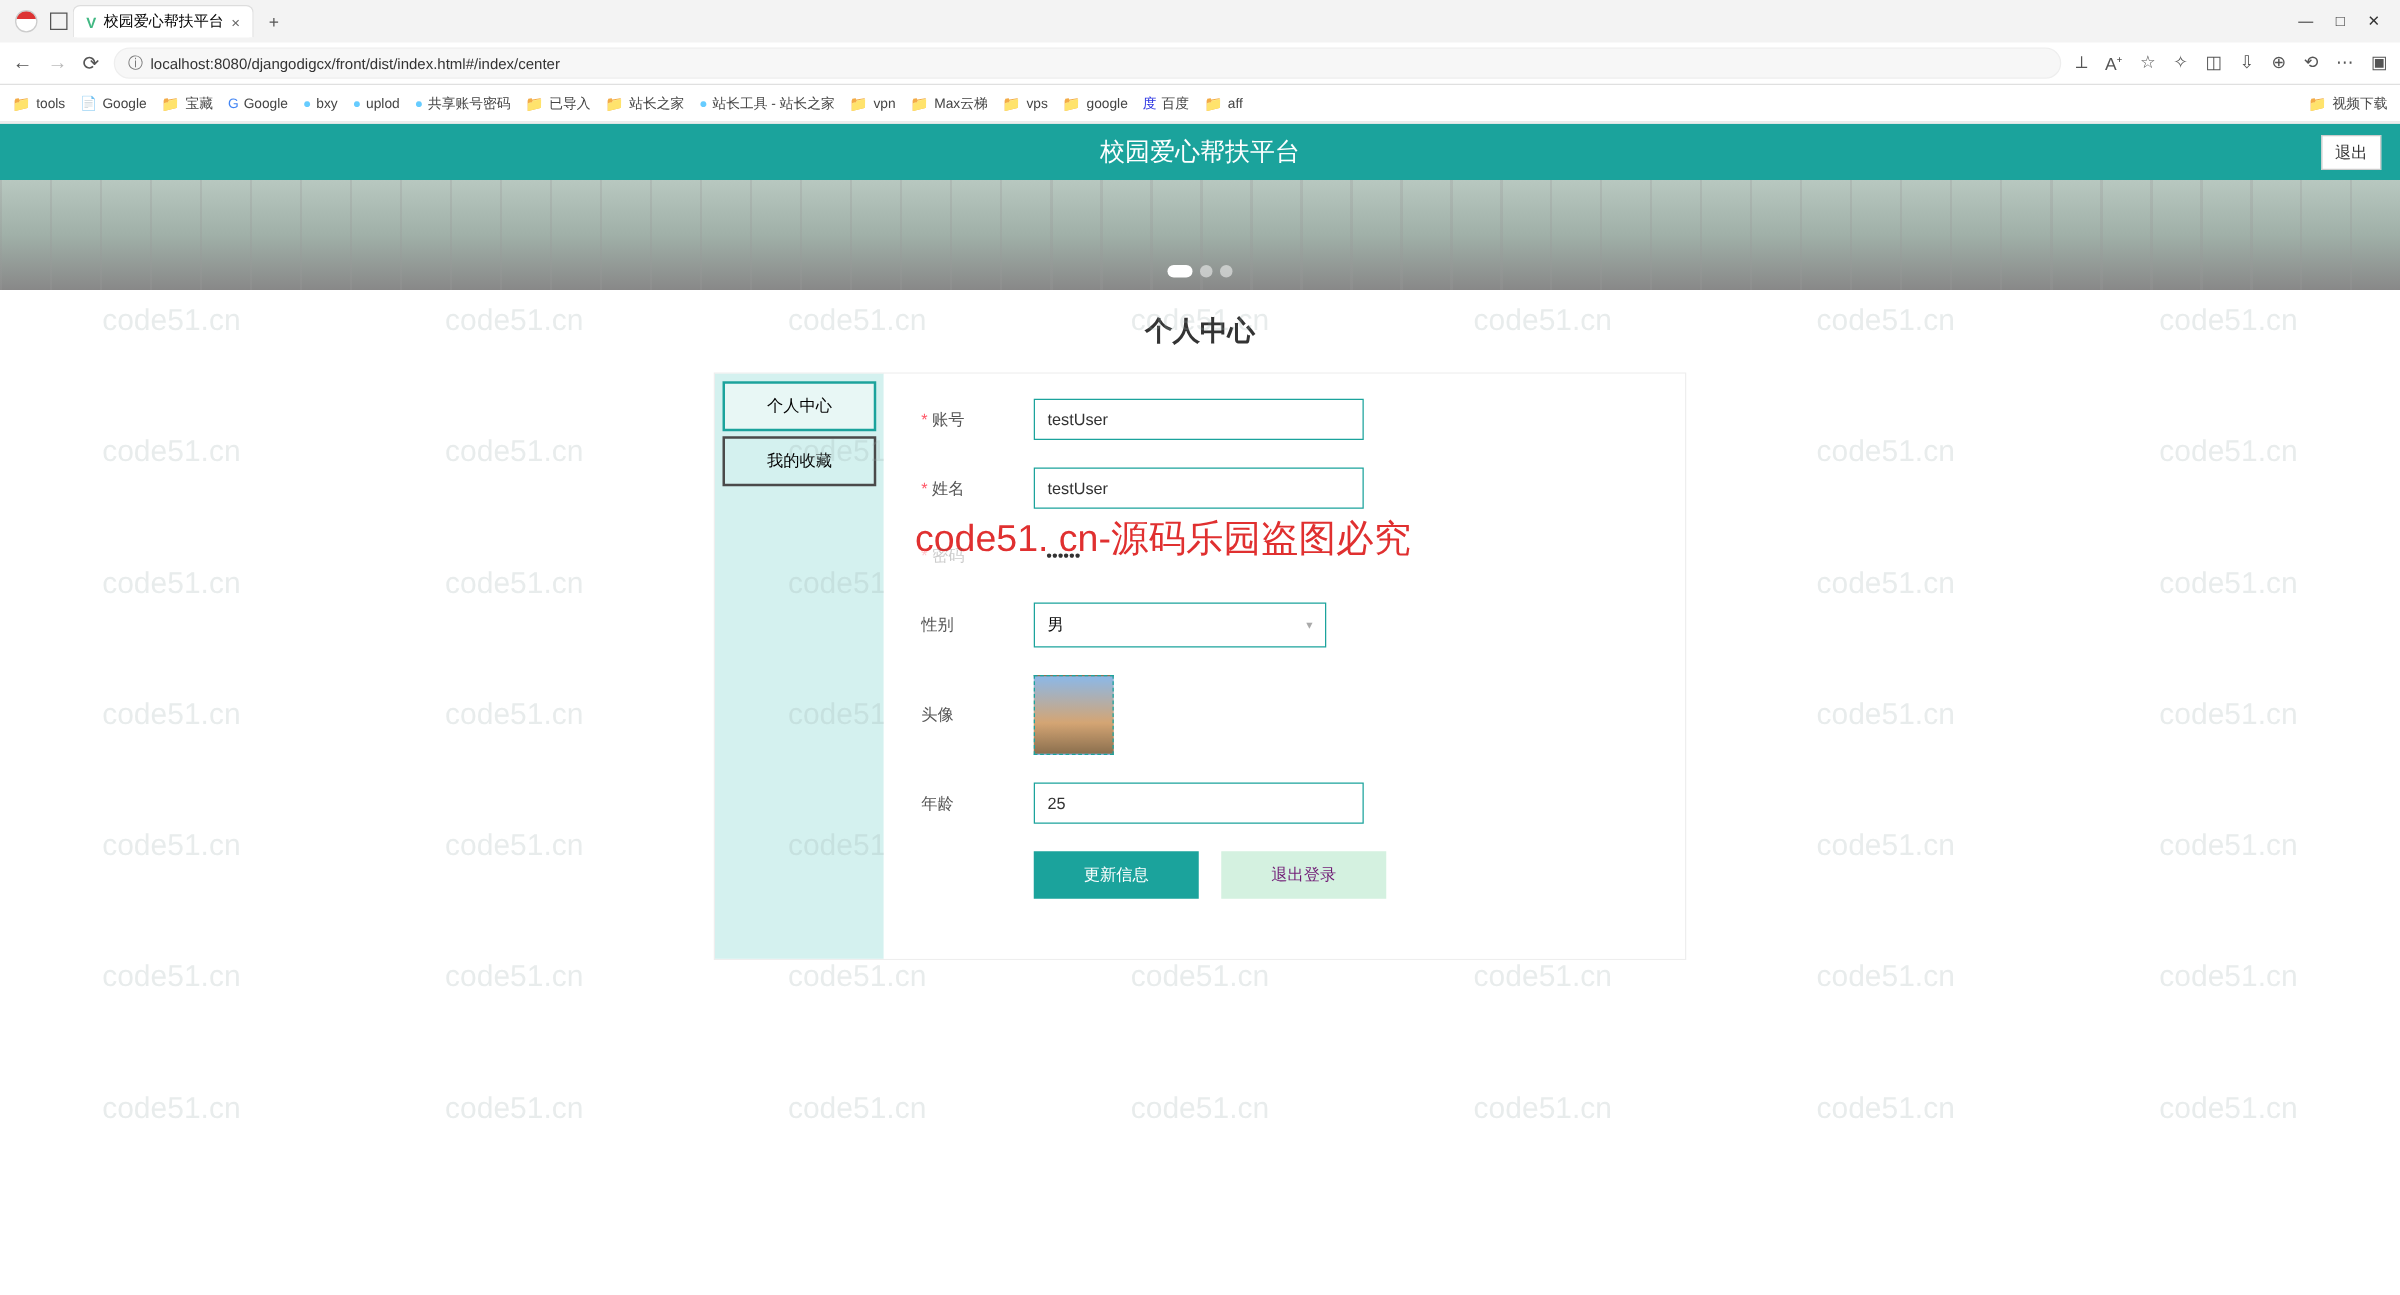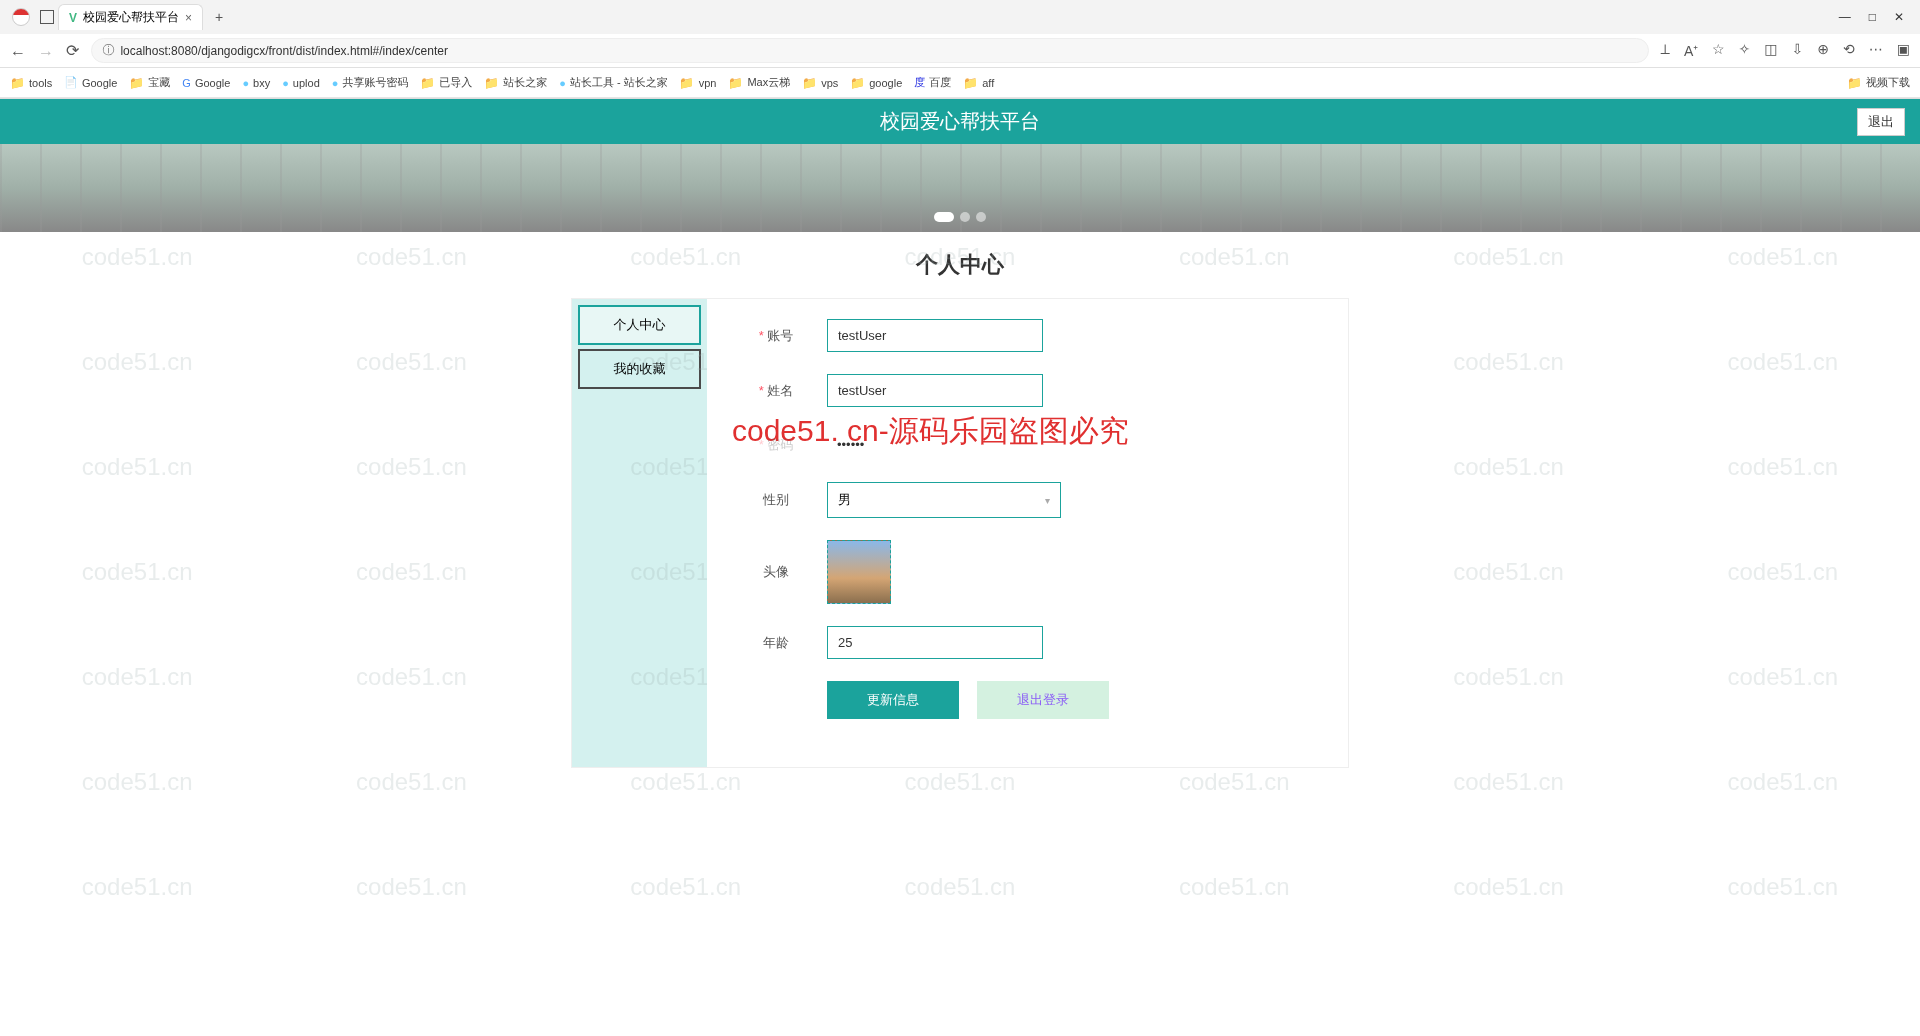--- a/index.html
+++ b/index.html
@@ -42,29 +42,29 @@
 .dot { width: 10px; height: 10px; border-radius: 50%; background: rgba(255,255,255,0.5); }
 .dot.active { width: 20px; border-radius: 5px; background: #fff; }
 
 .page-title { text-align: center; font-size: 22px; padding: 18px 0; color: #333; }
 .main-layout { display: flex; width: 778px; margin: 0 auto 20px; border:1px solid #eee; min-height: 470px;}
 .sidebar { width: 135px; background: #d4f1ef; padding: 6px; }
 .side-item { border: 2px solid #4a4a4a; text-align: center; padding: 9px 0; font-size: 13px; margin-bottom: 4px; cursor: pointer; }
 .side-item.active { border-color: #1ba39c; background: #e8f7f5; }
 .content { flex: 1; background: #fff; padding: 20px 30px; position: relative; }
 .form-row { display: flex; align-items: center; margin-bottom: 22px; }
-.form-label { width: 90px; text-align: center; padding-right: 12px; font-size: 13px; color: #555; }
+.form-label { width: 90px; text-align: left; padding-right: 12px; font-size: 13px; color: #555; }
 .form-label.req::before { content: '* '; color: #f56; }
-.form-input { width: 216px; padding: 8px 10px; border: 1px solid #1ba39c; font-size: 13px; color: #333; }
+.form-input { width: 264px; padding: 8px 10px; border: 1px solid #1ba39c; font-size: 13px; color: #333; }
 .form-select { width: 234px; padding: 8px 10px; border: 1px solid #1ba39c; font-size: 13px; cursor: pointer; display:flex; justify-content:space-between; align-items:center;}
 .avatar-box { width: 64px; height: 64px; border: 1px dashed #1ba39c; background: linear-gradient(180deg,#8bb8e8 0%,#d4a574 60%,#8b6f4e 100%); cursor: pointer; }
 .btn-row { display: flex; gap: 18px; margin-left: 90px; }
 .btn { padding: 10px 40px; border: none; font-size: 13px; cursor: pointer; }
 .btn-primary { background: #1ba39c; color: #fff; }
-.btn-secondary { background: #d4f1e0; color: #8b5cf6; }
+.btn-secondary { background: #d4f1e0; color: #701a75; }
 .overlay-text { position: absolute; top: 112px; left: 25px; color: #e03030; font-size: 30px; font-weight: 400; pointer-events:none; white-space:nowrap;}
 .chevron{color:#aaa;font-size:10px;}
 </style>
 </head>
 <body>
 
 <div class="browser-chrome">
   <div class="tab-bar">
     <span class="profile-dot"></span>
     <span class="square-icon"></span>

